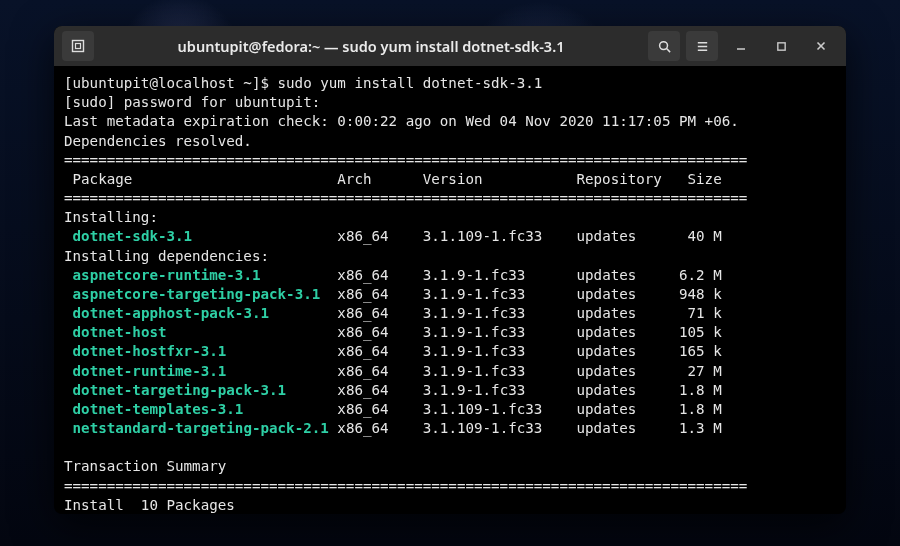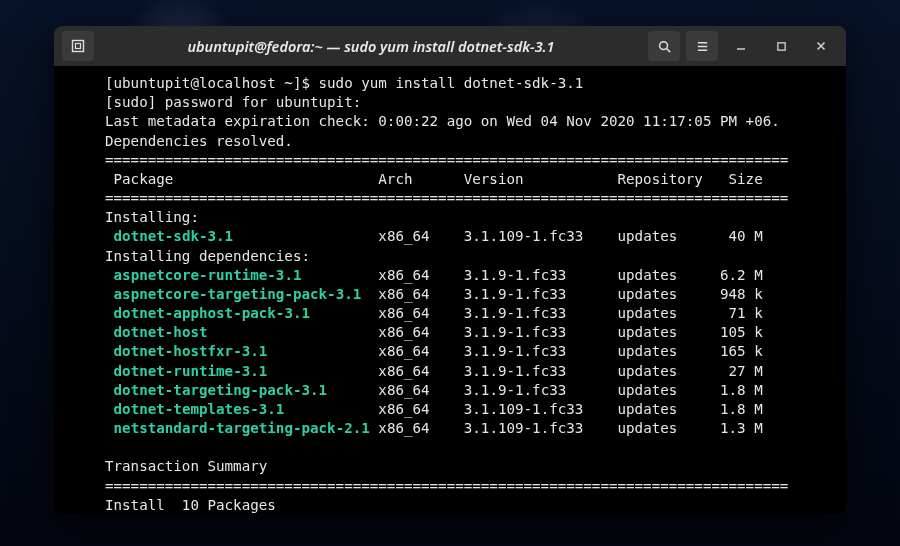--- a/index.html
+++ b/index.html
@@ -31,21 +31,20 @@
       flex-direction: column;
       overflow: hidden;
     }
     .titlebar {
       height: 40px;
       background: #2c2c2c;
       display: flex;
       align-items: center;
       padding: 0 8px;
       gap: 6px;
-      font-style: italic;
     }
     .tb-btn {
       width: 32px;
       height: 30px;
       border-radius: 4px;
       display: flex;
       align-items: center;
       justify-content: center;
       color: #ddd;
       font-size: 14px;
@@ -72,21 +71,20 @@
     }
     .terminal {
       flex: 1;
       padding: 8px 10px;
       color: #e6e6e6;
       font-size: 14.2px;
       line-height: 1.35;
       white-space: pre;
       overflow: hidden;
       font-family: "DejaVu Sans Mono","Menlo","Consolas",monospace;
-      margin-left: 41px;
     }
     .prompt   { color: #e6e6e6; }
     .green    { color: #2ecfa5; font-weight: 600; }
     svg { display:block; }
   </style>
 </head>
 <body>
 
 <div class="window">
 

